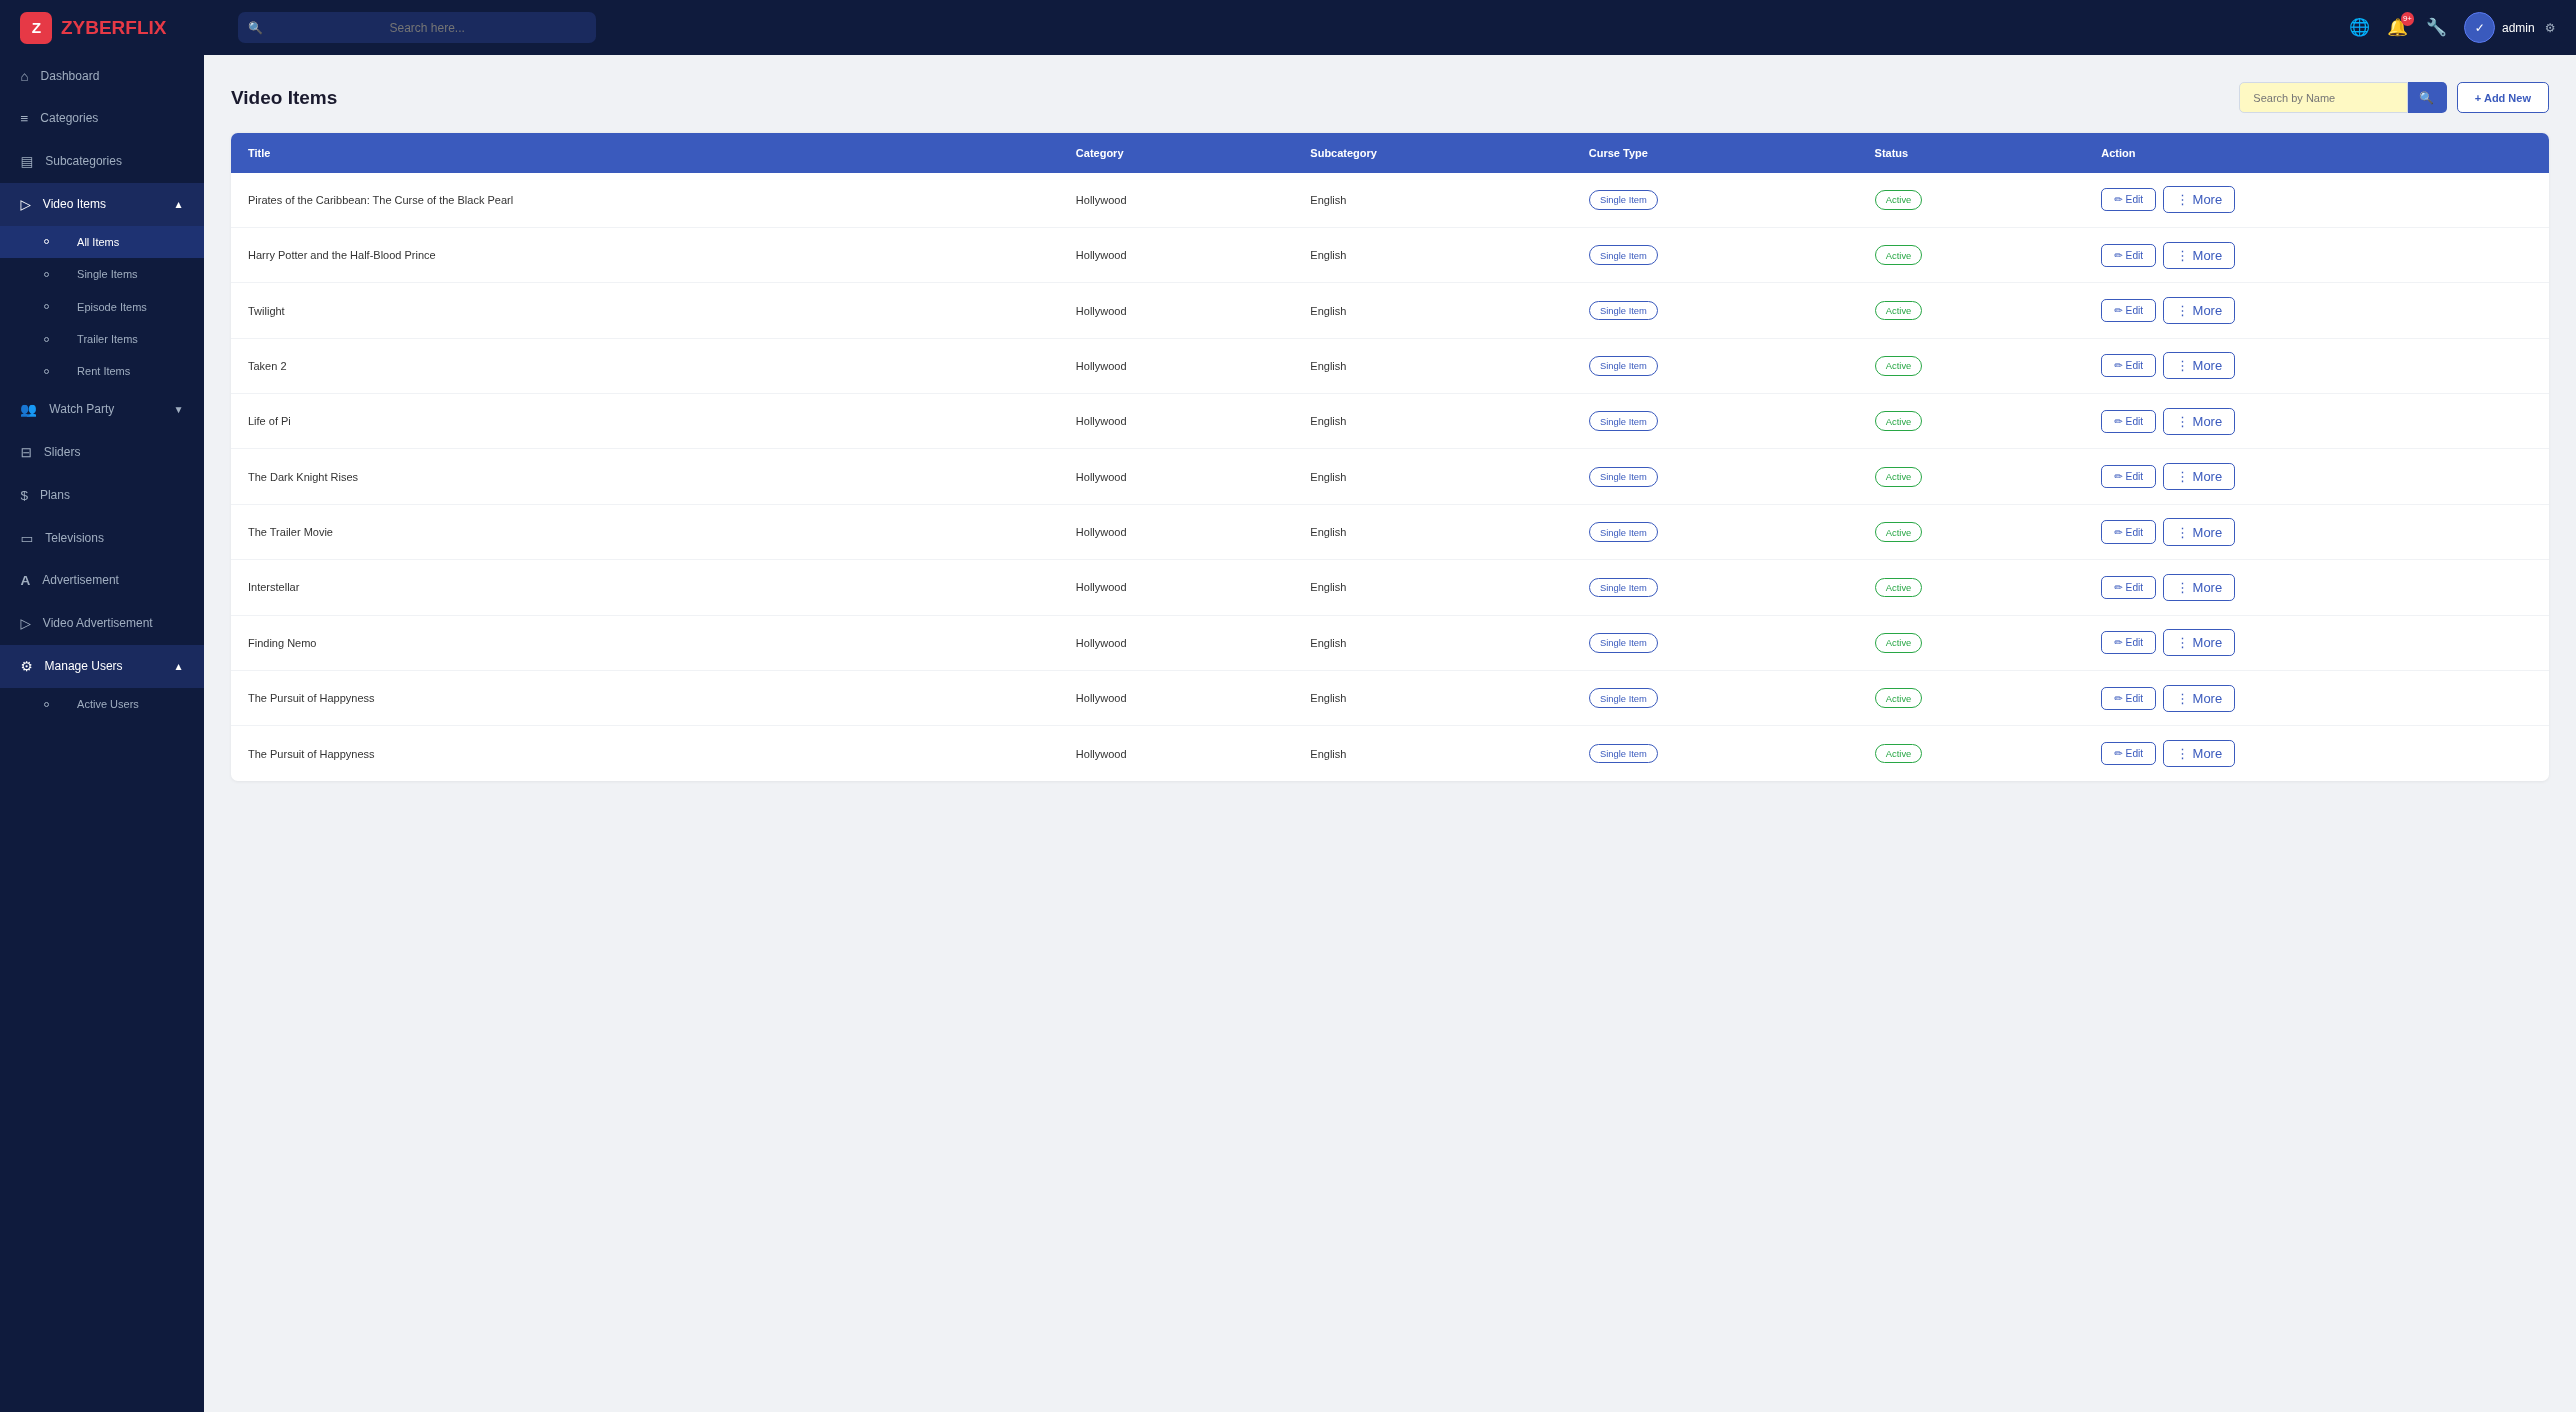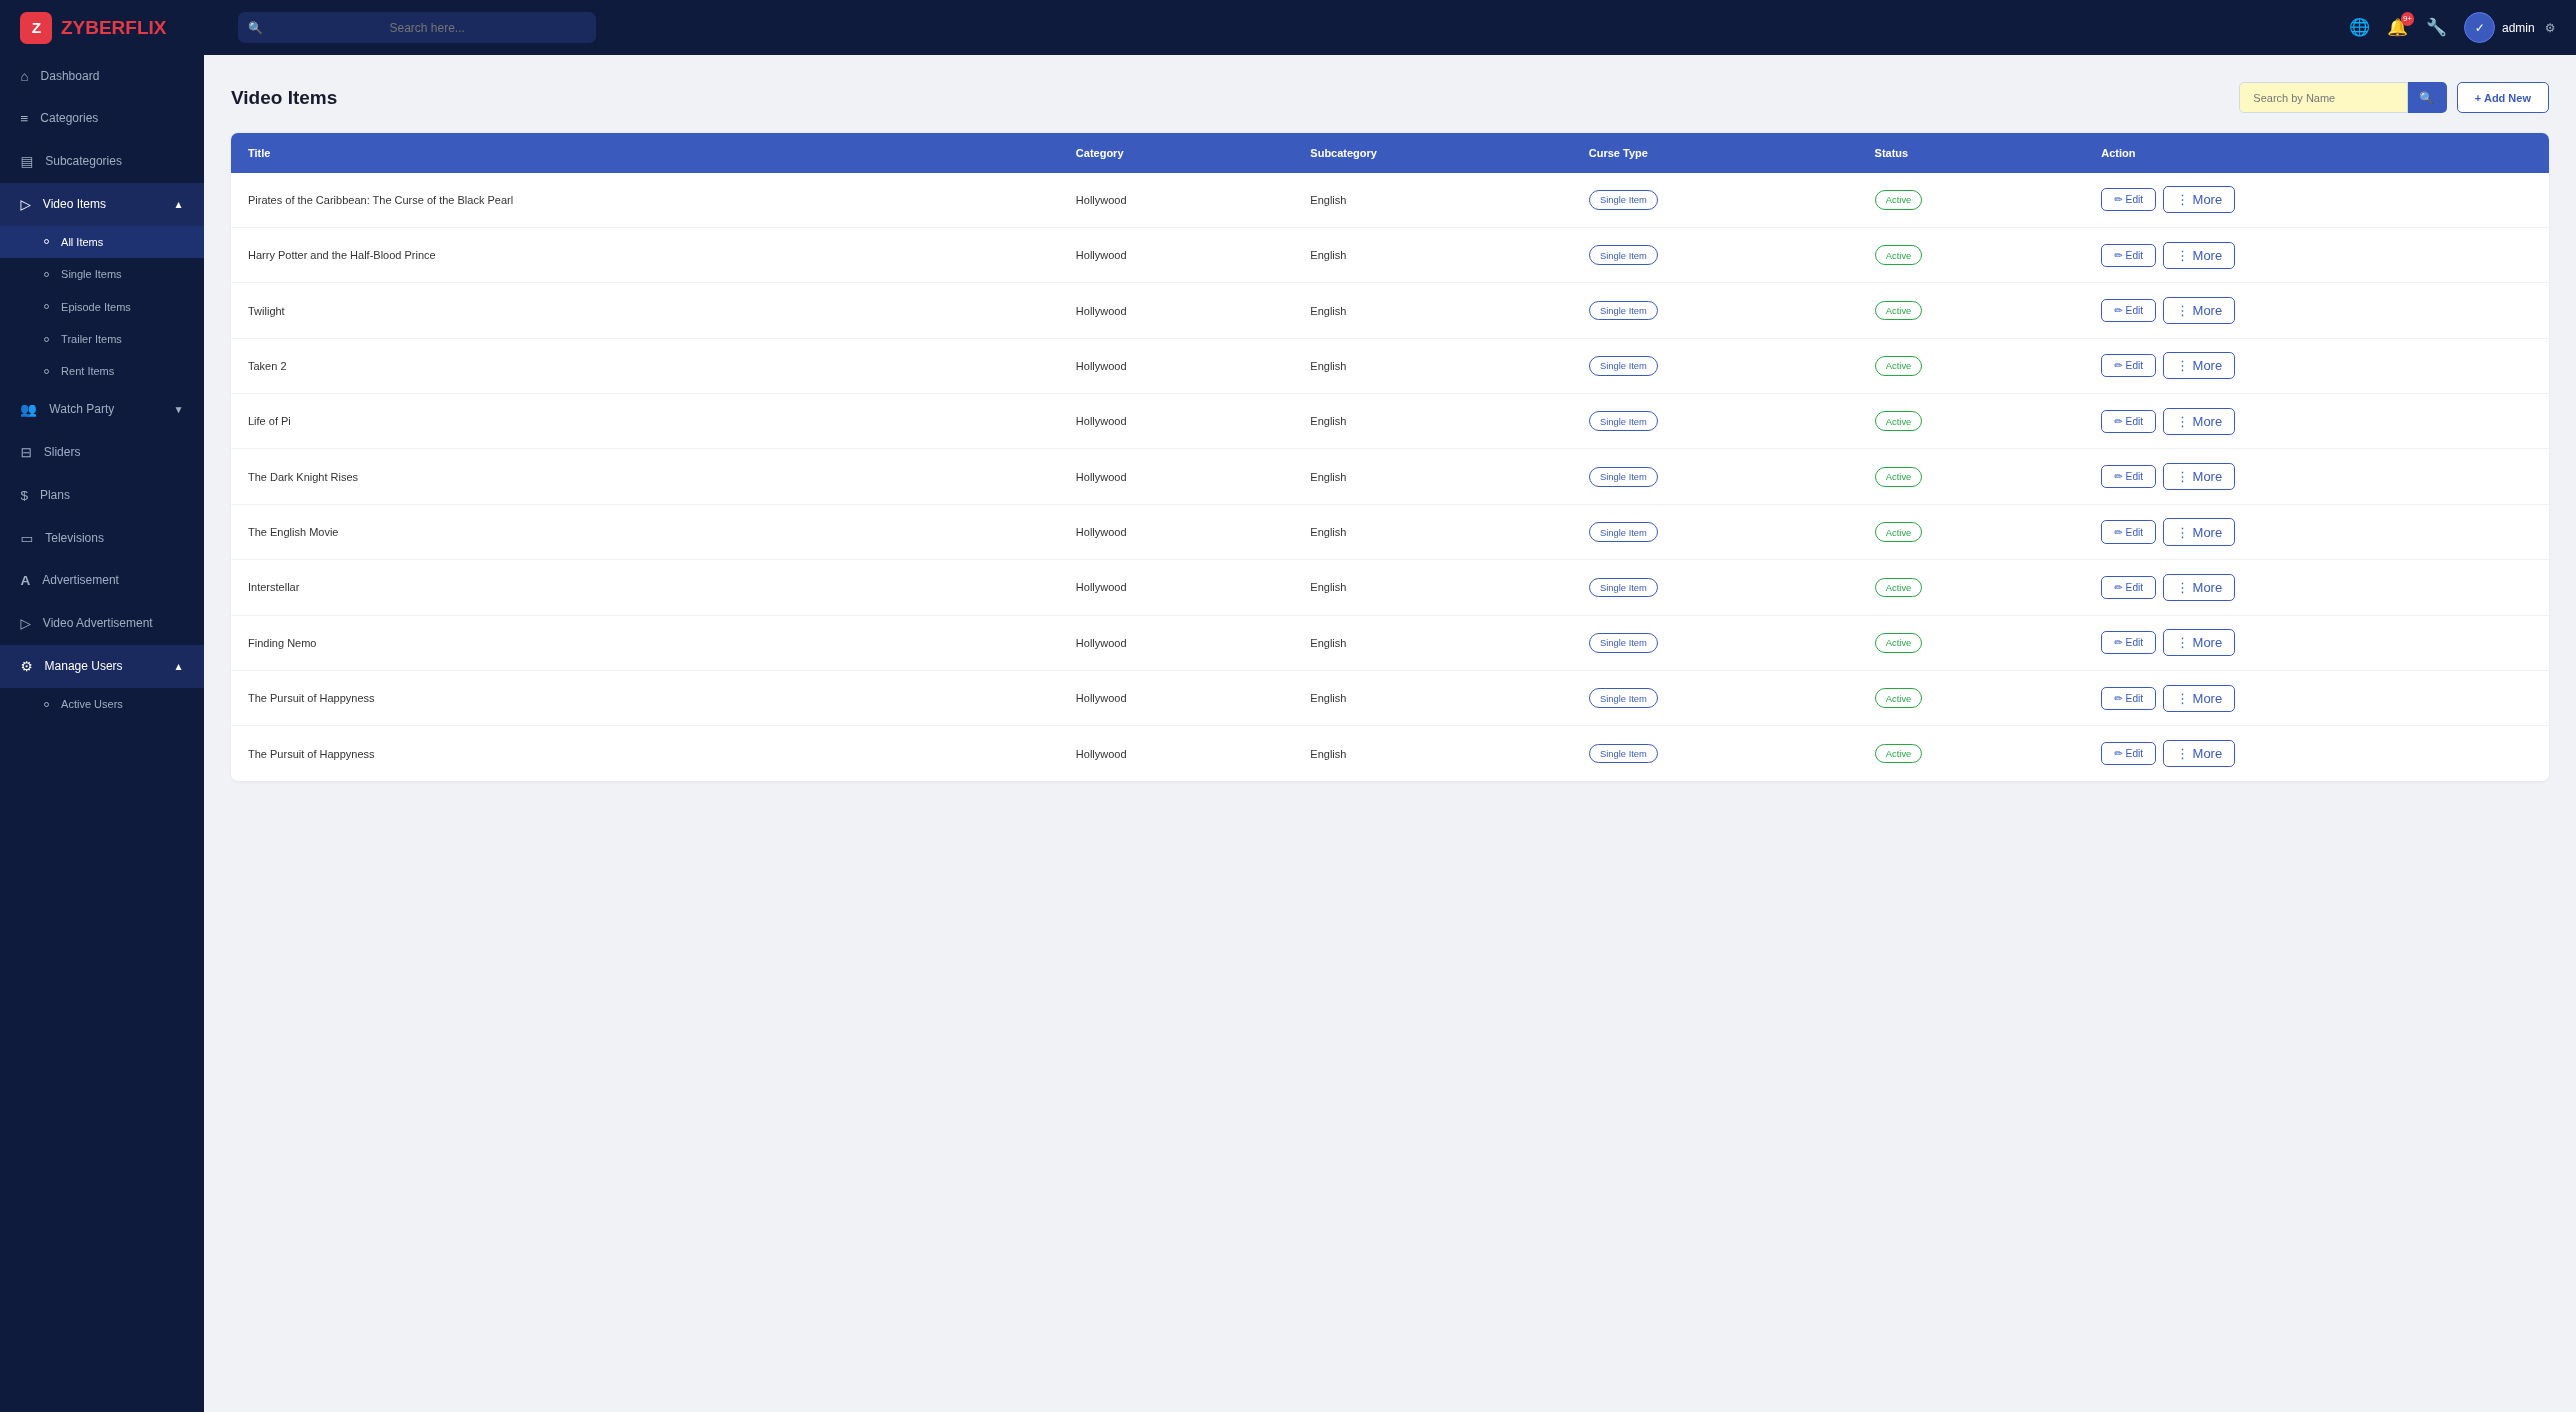--- a/index.html
+++ b/index.html
@@ -147,21 +147,21 @@
       transition: background 0.2s;
       position: relative;
     }
     .nav-item.active { background: #1a2a5e; color: white; }
     .nav-item .nav-icon { font-size: 13.6px; flex-shrink: 0; }
     .nav-item .chevron { margin-left: auto; font-size: 10.2px; }
 
     .nav-sub-item {
       display: flex;
       align-items: center;
-      gap: 12px;
+      gap: 28px;
       padding: 10.2px 20.4px 10.2px 44px;
       color: #a0aec0;
       cursor: pointer;
       font-size: 11px;
       transition: background 0.2s;
       text-align: right;
     }
     .nav-sub-item.active { color: white; background: #1e3272; }
     .nav-sub-item .dot {
       width: 5.1px;
@@ -525,21 +525,21 @@
       <td><span class="badge-item-type">Single Item</span></td>
       <td><span class="badge-status">Active</span></td>
       <td>
         <div class="action-cell">
           <button class="edit-btn">✏ Edit</button>
           <button class="more-btn">⋮ More</button>
         </div>
       </td>
     </tr>
             <tr>
-      <td>The English Movie</td>
+      <td>The Trailer Movie</td>
       <td>Hollywood</td>
       <td>English</td>
       <td><span class="badge-item-type">Single Item</span></td>
       <td><span class="badge-status">Active</span></td>
       <td>
         <div class="action-cell">
           <button class="edit-btn">✏ Edit</button>
           <button class="more-btn">⋮ More</button>
         </div>
       </td>

